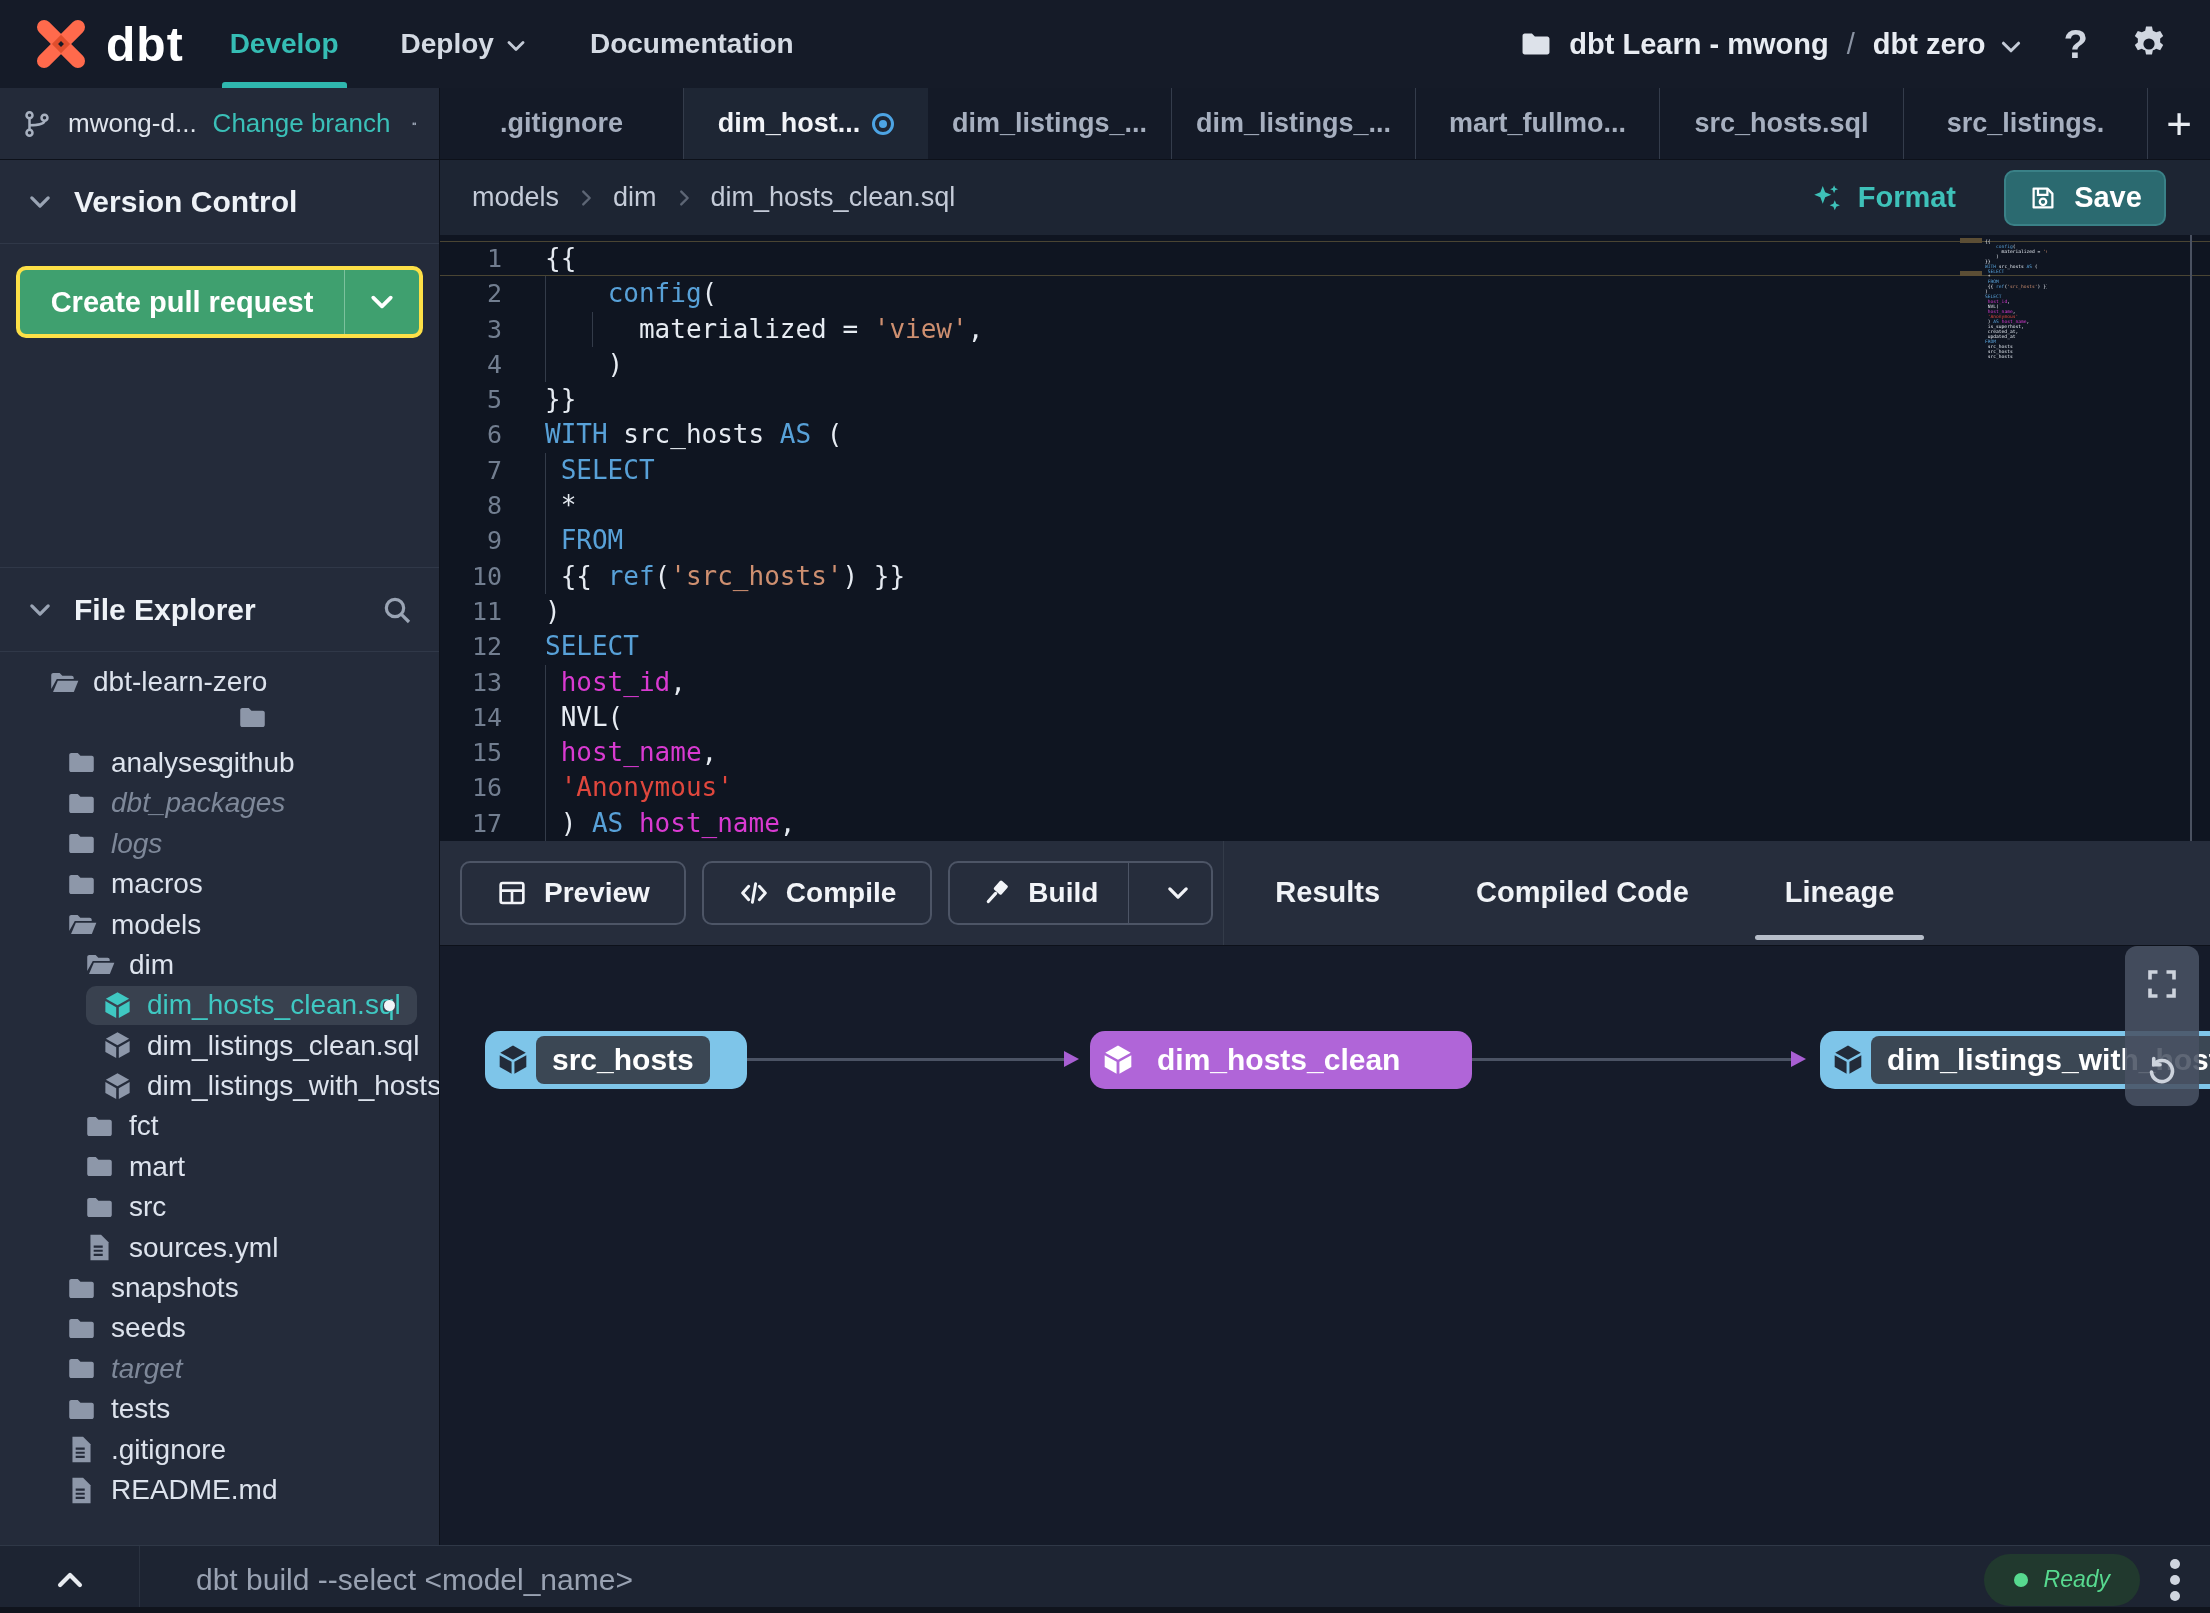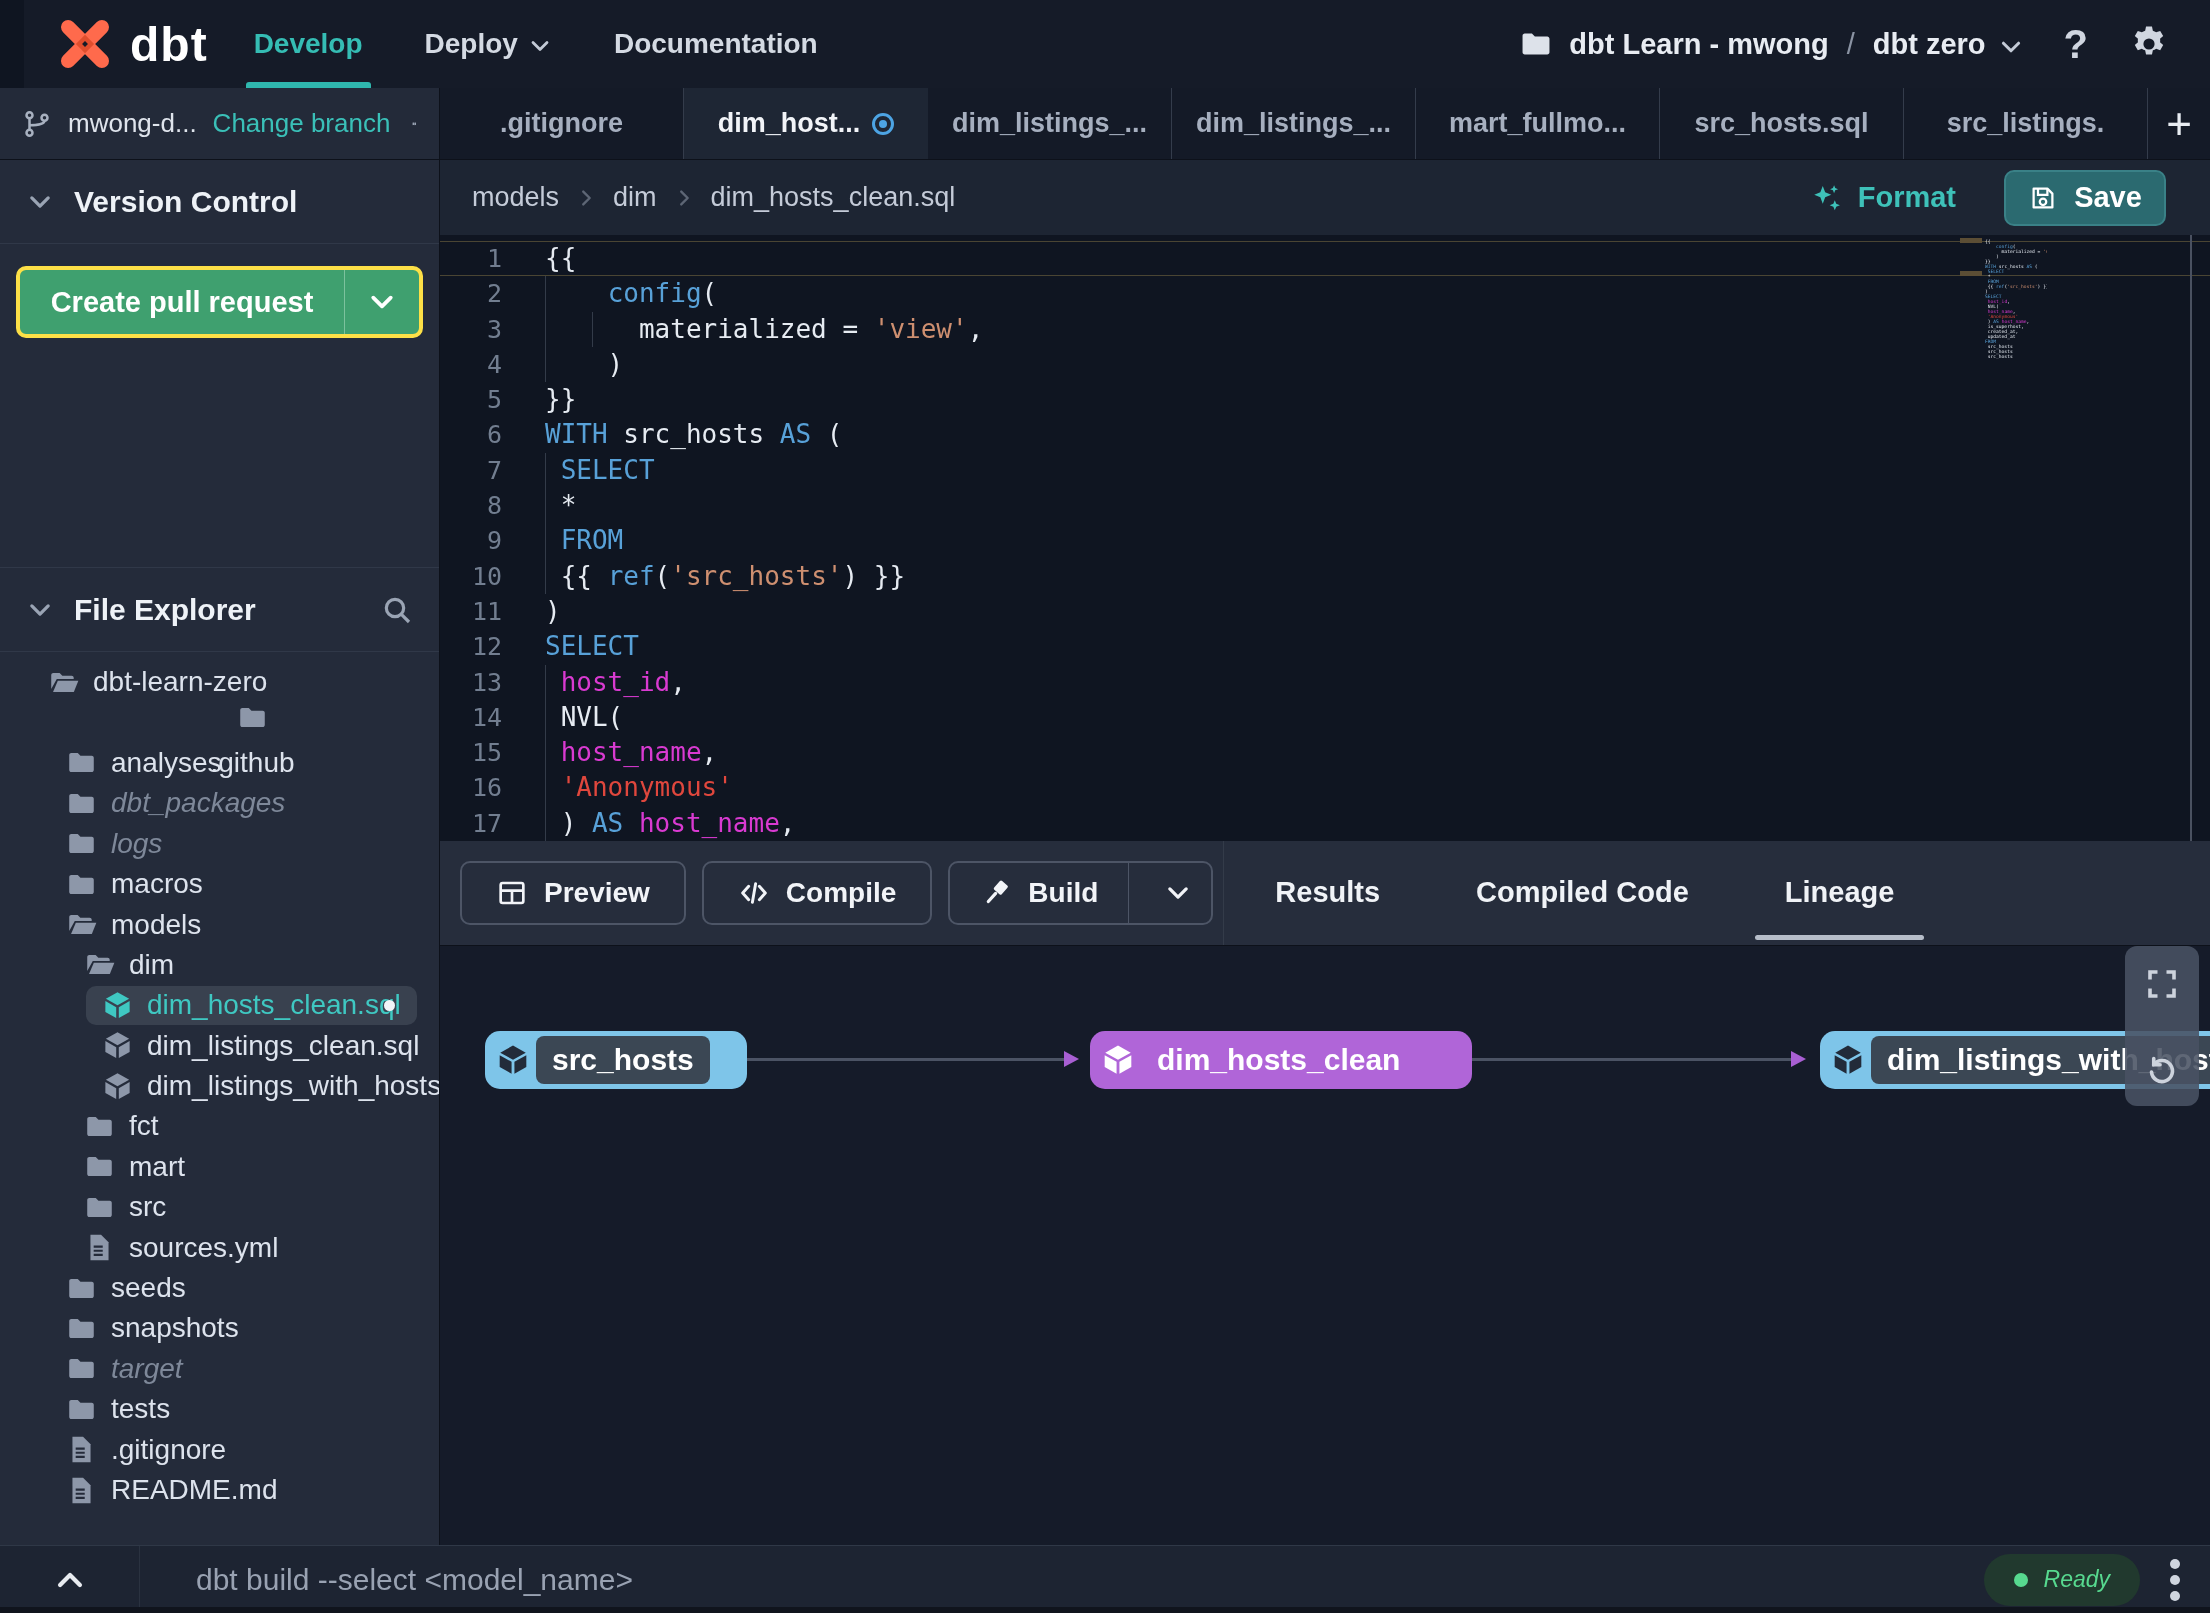--- a/index.html
+++ b/index.html
@@ -3,21 +3,21 @@
 <meta charset="utf-8">
 <style>
   * { margin:0; padding:0; box-sizing:border-box; }
   html,body { width:2210px; height:1613px; overflow:hidden; background:#0f1521;
     font-family:"Liberation Sans", sans-serif; }
   .app { position:relative; width:2210px; height:1613px; display:flex; flex-direction:column;
     color:#e6ebf2; }
   svg { display:block; }
 
   
-  .topbar { height:88px; flex:0 0 88px; background:#151b28; display:flex; align-items:center; position:relative;margin-left:24px; }
+  .topbar { height:88px; flex:0 0 88px; background:#151b28; display:flex; align-items:center; position:relative; }
   .logo { display:flex; align-items:center; gap:14px; padding:0 46px 0 30px; }
   .logo-mark { width:62px; height:62px; }
   .logo-text { font-size:48px; font-weight:bold; color:#ffffff; letter-spacing:1px; }
   .mainnav { display:flex; align-items:center; gap:62px; height:100%; }
   .nav-item { display:flex; align-items:center; gap:10px; font-size:28px; font-weight:bold;
     color:#d4dae3; height:100%; position:relative; cursor:pointer; }
   .nav-item.active { color:#35bdb4; }
   .nav-item.active::after { content:""; position:absolute; left:-8px; right:-8px; bottom:0;
     height:6px; background:#2fb7ae; border-radius:3px 3px 0 0; }
   .nav-item .caret { width:24px; height:24px; color:#c3cad6; margin-top:4px; }
@@ -421,29 +421,29 @@
               </svg>
             </span>
             <span class="tlabel">sources.yml</span>
           </div>
           <div class="trow" style="padding-left: 66px;">
             <span class="ticon">
               <svg viewBox="0 0 24 24">
                 <path fill="currentColor" d="M2.5 6.2c0-.9.7-1.6 1.6-1.6h5l2.1 2.1h8.7c.9 0 1.6.7 1.6 1.6v9.5c0 .9-.7 1.6-1.6 1.6H4.1c-.9 0-1.6-.7-1.6-1.6Z"></path>
               </svg>
             </span>
+            <span class="tlabel">snapshots</span>
+          </div>
+          <div class="trow" style="padding-left: 66px;">
+            <span class="ticon">
+              <svg viewBox="0 0 24 24">
+                <path fill="currentColor" d="M2.5 6.2c0-.9.7-1.6 1.6-1.6h5l2.1 2.1h8.7c.9 0 1.6.7 1.6 1.6v9.5c0 .9-.7 1.6-1.6 1.6H4.1c-.9 0-1.6-.7-1.6-1.6Z"></path>
+              </svg>
+            </span>
             <span class="tlabel">seeds</span>
-          </div>
-          <div class="trow" style="padding-left: 66px;">
-            <span class="ticon">
-              <svg viewBox="0 0 24 24">
-                <path fill="currentColor" d="M2.5 6.2c0-.9.7-1.6 1.6-1.6h5l2.1 2.1h8.7c.9 0 1.6.7 1.6 1.6v9.5c0 .9-.7 1.6-1.6 1.6H4.1c-.9 0-1.6-.7-1.6-1.6Z"></path>
-              </svg>
-            </span>
-            <span class="tlabel">snapshots</span>
           </div>
           <div class="trow italic" style="padding-left: 66px;">
             <span class="ticon">
               <svg viewBox="0 0 24 24">
                 <path fill="currentColor" d="M2.5 6.2c0-.9.7-1.6 1.6-1.6h5l2.1 2.1h8.7c.9 0 1.6.7 1.6 1.6v9.5c0 .9-.7 1.6-1.6 1.6H4.1c-.9 0-1.6-.7-1.6-1.6Z"></path>
               </svg>
             </span>
             <span class="tlabel">target</span>
           </div>
           <div class="trow" style="padding-left: 66px;">

